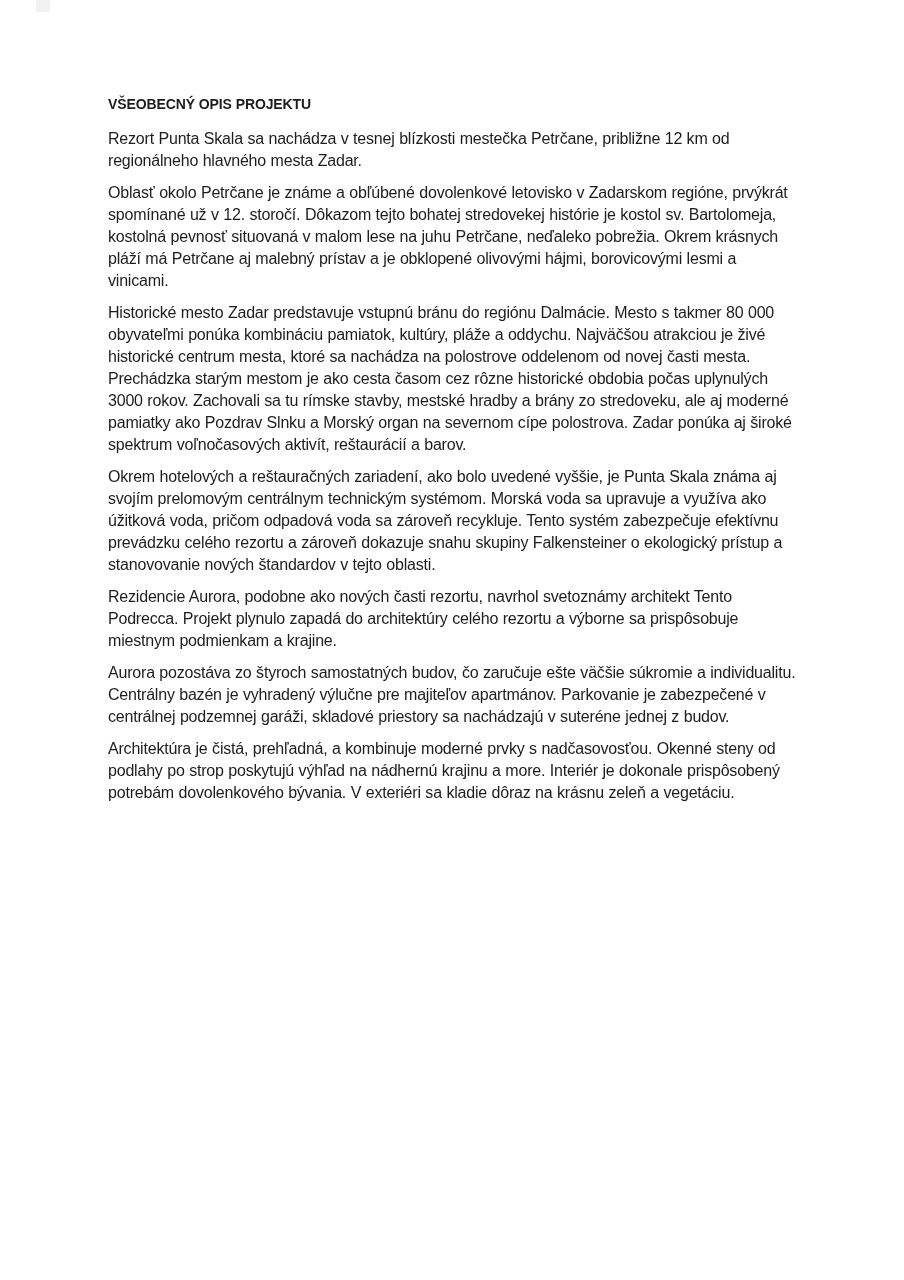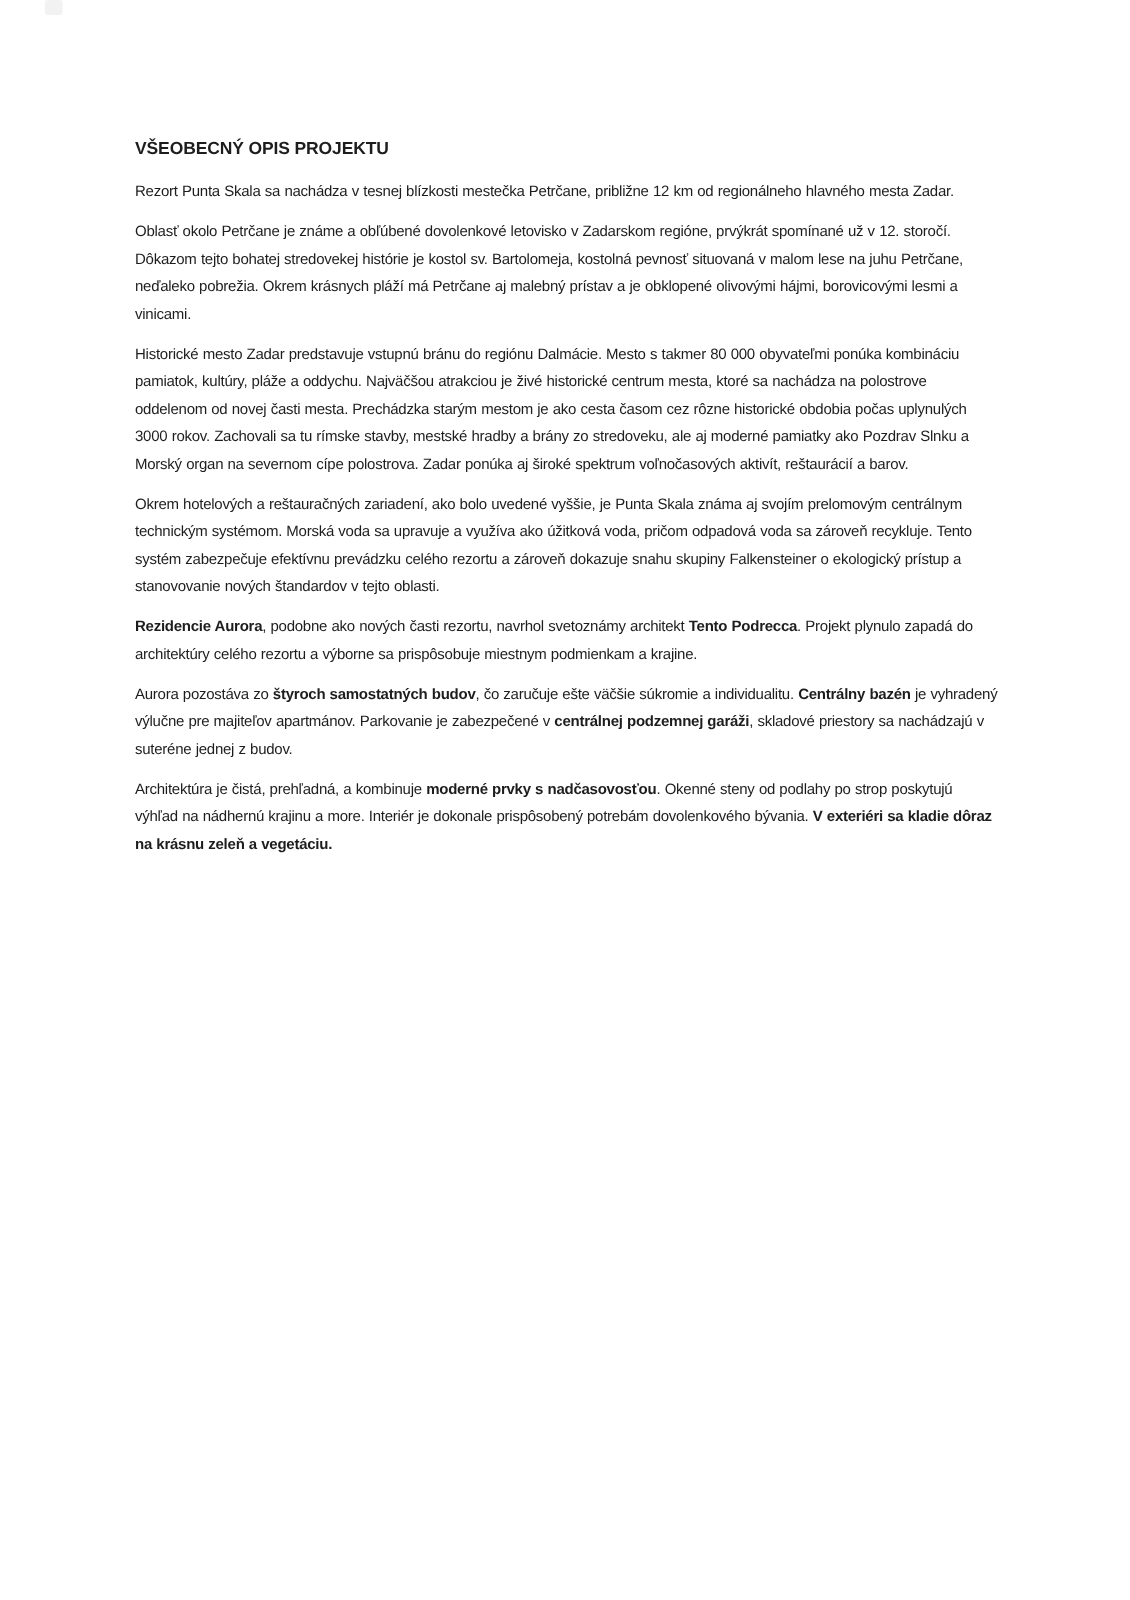--- a/index.html
+++ b/index.html
@@ -22,40 +22,40 @@
     left: 36px;
     top: 0px;
     width: 14px;
     height: 12px;
     background: #f2f2f2;
     border-radius: 2px;
   }
   .content {
     position: absolute;
     left: 108px;
-    top: 107px;
+    top: 93px;
     width: 690px;
   }
   .heading {
     margin: 0 0 13px 0;
     font-size: 14px;
     line-height: 22px;
     font-weight: 700;
     letter-spacing: -0.1px;
   }
   .para {
     margin: 0 0 10px 0;
-    font-size: 12px;
+    font-size: 16px;
     line-height: 22px;
     letter-spacing: -0.2px;
     word-spacing: 0.3px;
     text-align: left;
   }
   .para .bold {
-    font-weight: 700;
+    font-weight: 400;
   }
 </style>
 </head>
 <body>
 
 <div class="page">
   <div class="smudge"></div>
   <div class="content">
     <h1 class="heading">VŠEOBECNÝ OPIS PROJEKTU</h1>
     <div id="doc-body">

